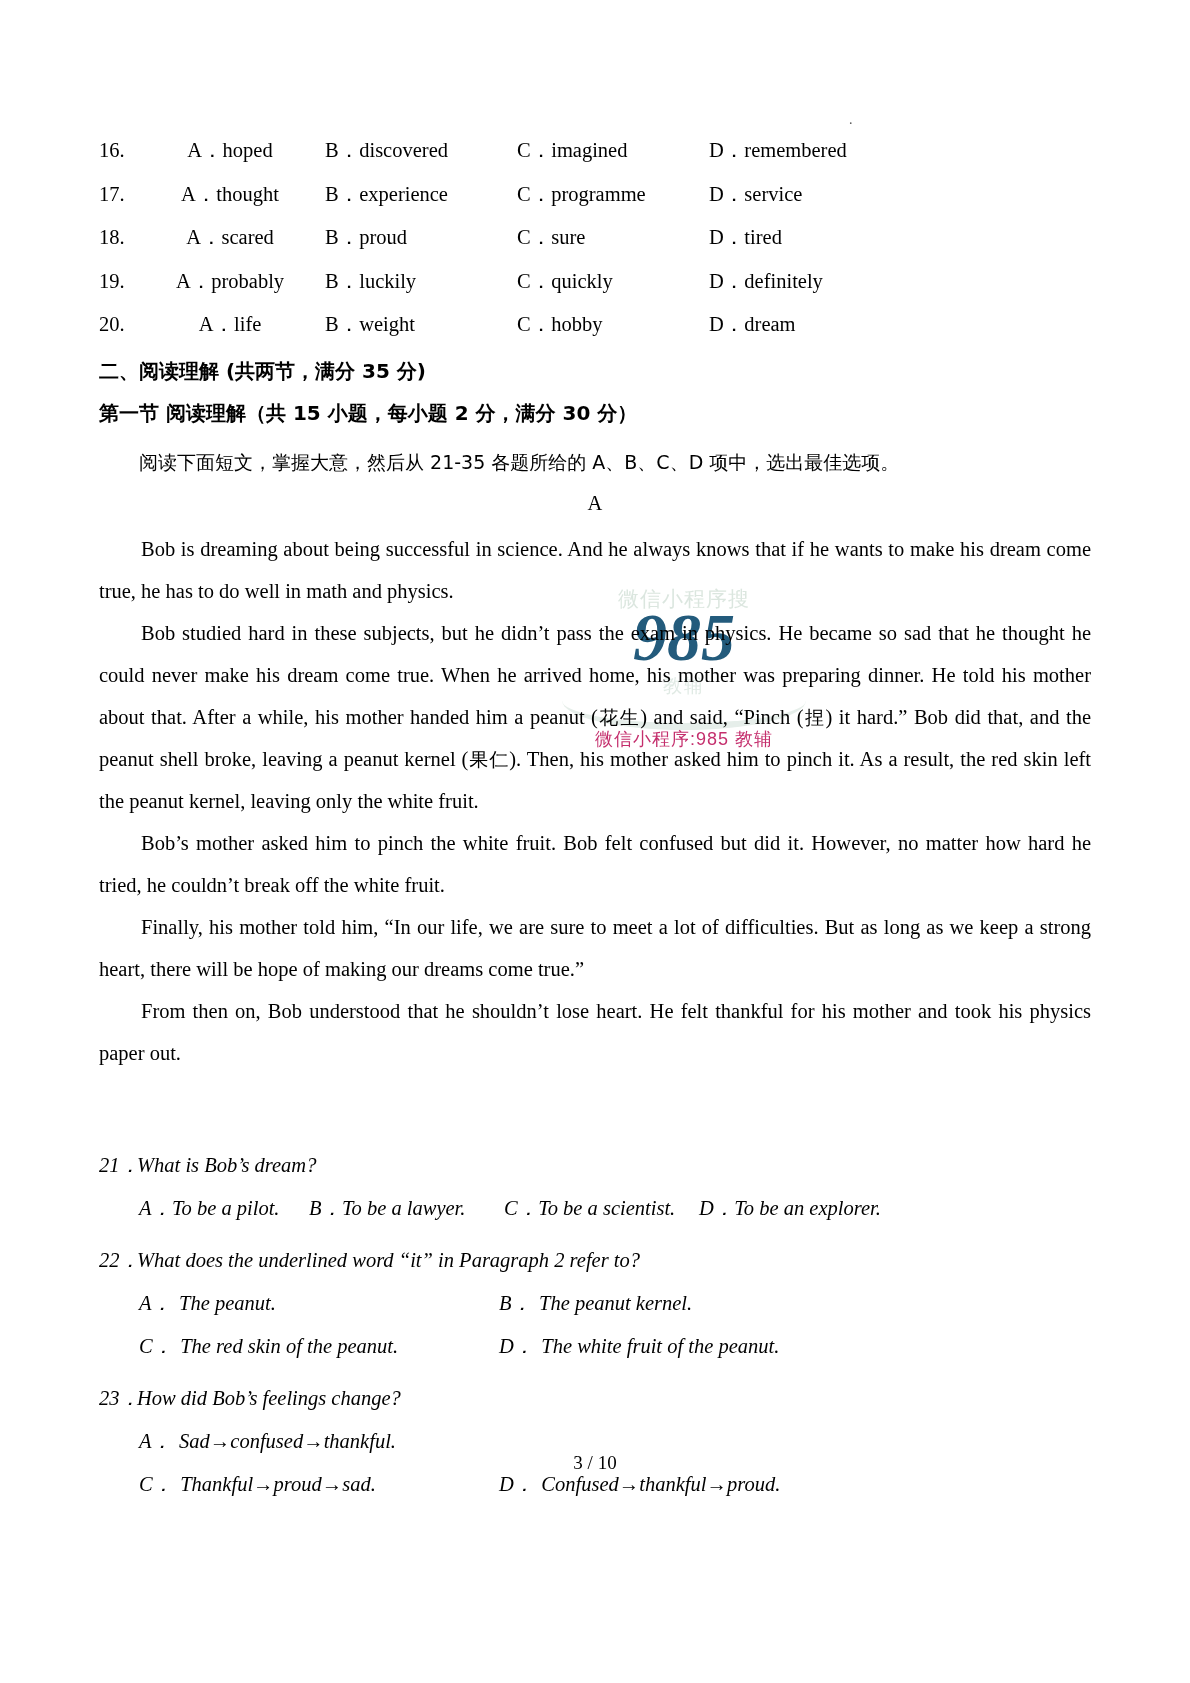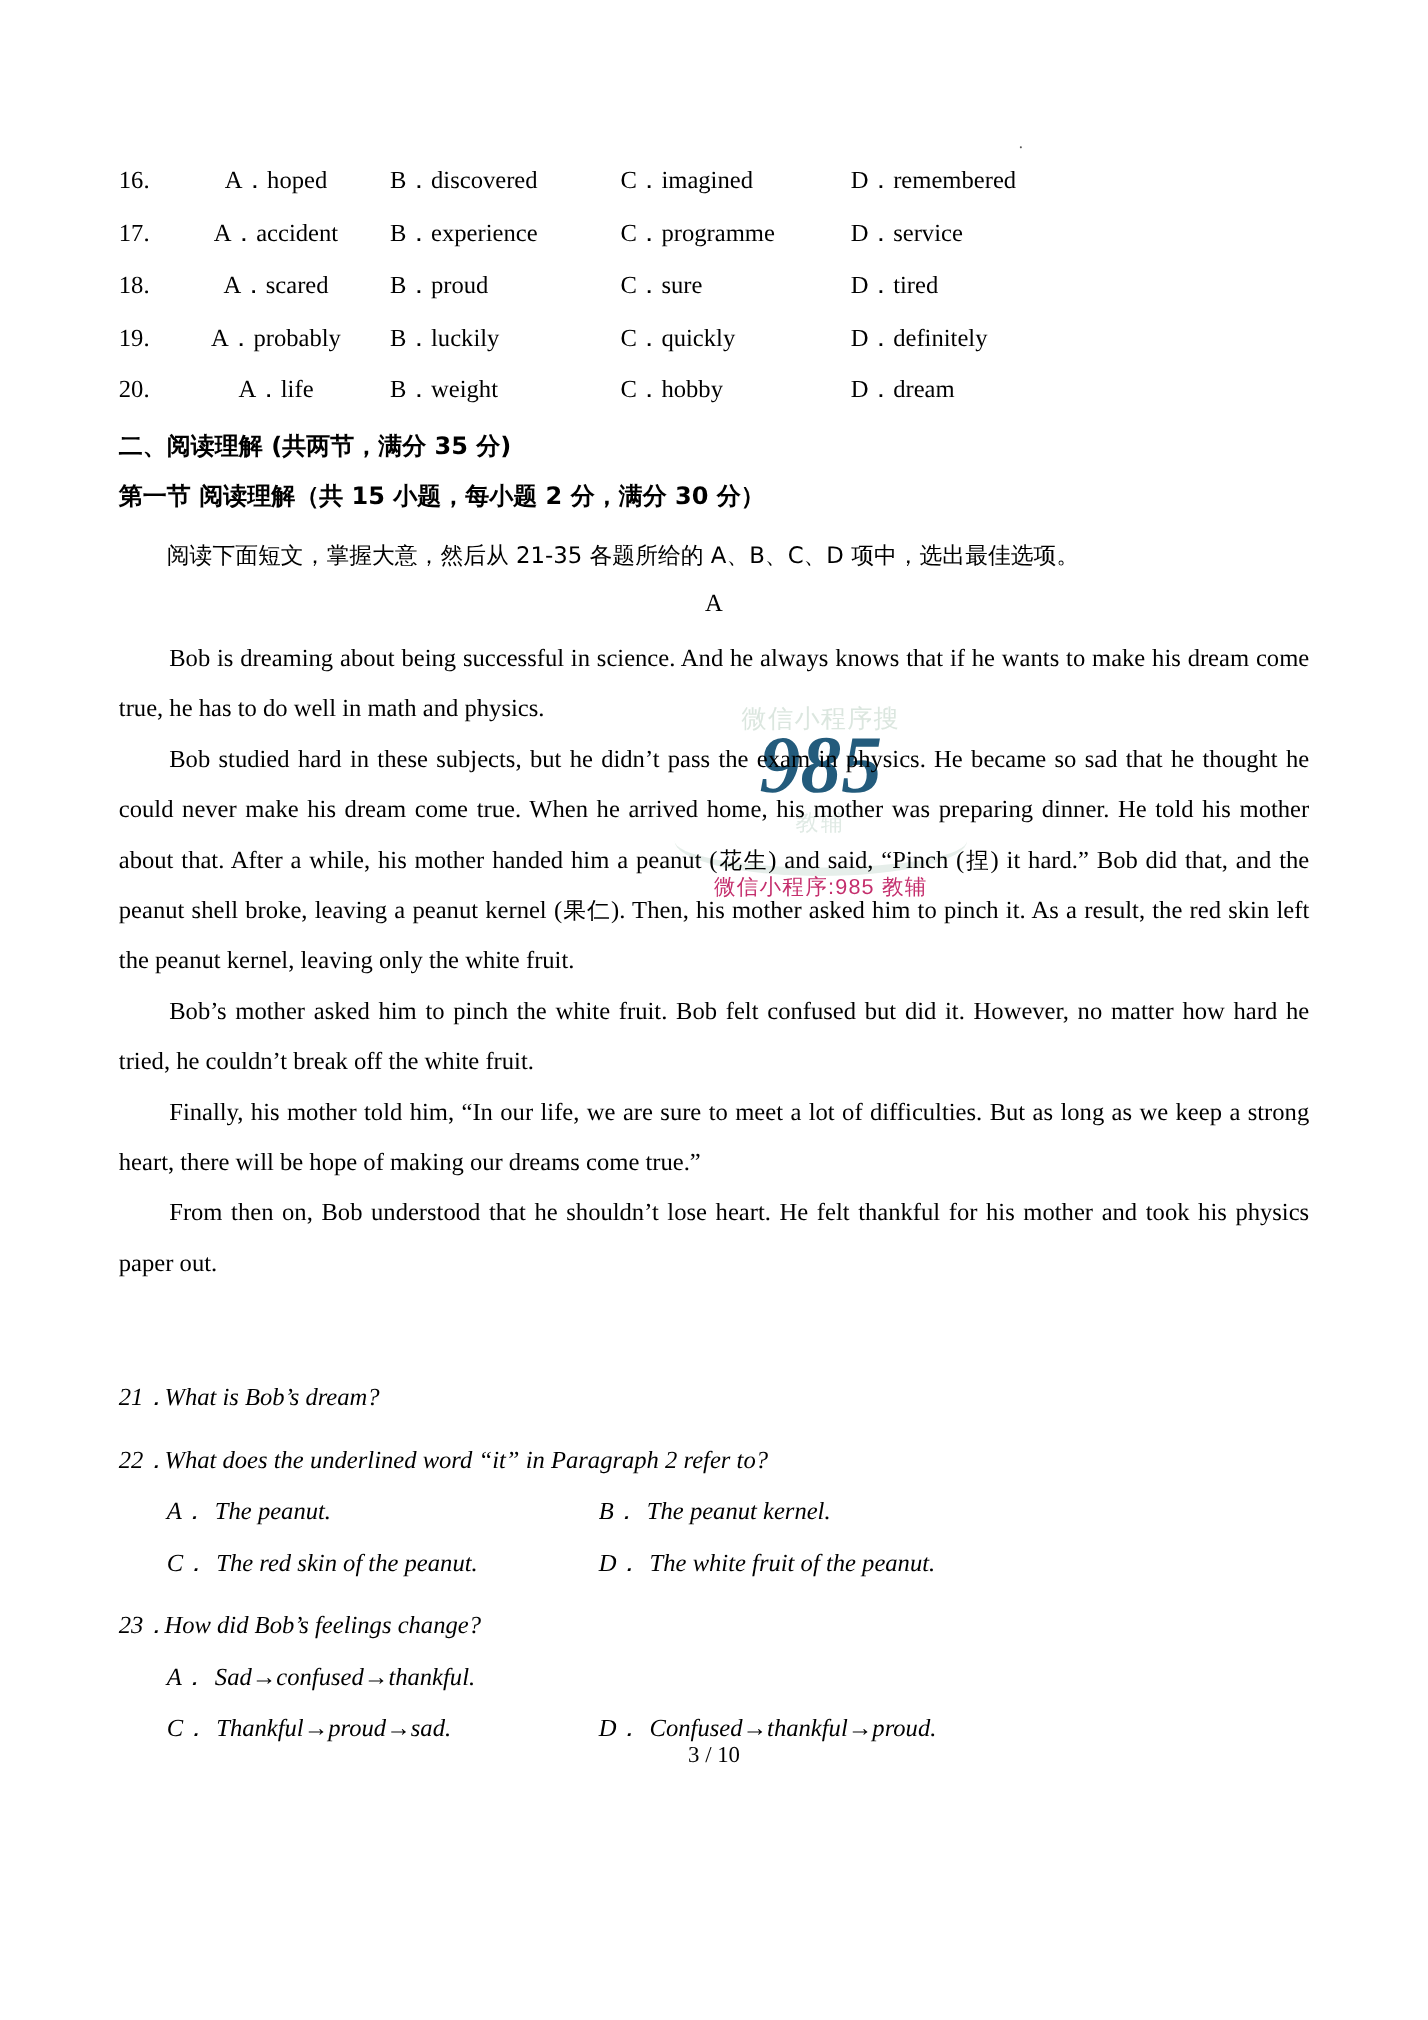--- a/index.html
+++ b/index.html
@@ -266,21 +266,21 @@
       <div class="cloze-row">
         <span class="cloze-num">16.</span>
         <span class="cloze-opt a"><span class="opt-letter">A．</span><span class="opt-text">hoped</span></span>
         <span class="cloze-opt b"><span class="opt-letter">B．</span><span class="opt-text">discovered</span></span>
         <span class="cloze-opt c"><span class="opt-letter">C．</span><span class="opt-text">imagined</span></span>
         <span class="cloze-opt d"><span class="opt-letter">D．</span><span class="opt-text">remembered</span></span>
       </div>
 
       <div class="cloze-row">
         <span class="cloze-num">17.</span>
-        <span class="cloze-opt a"><span class="opt-letter">A．</span><span class="opt-text">accident</span></span>
+        <span class="cloze-opt a"><span class="opt-letter">A．</span><span class="opt-text">thought</span></span>
         <span class="cloze-opt b"><span class="opt-letter">B．</span><span class="opt-text">experience</span></span>
         <span class="cloze-opt c"><span class="opt-letter">C．</span><span class="opt-text">programme</span></span>
         <span class="cloze-opt d"><span class="opt-letter">D．</span><span class="opt-text">service</span></span>
       </div>
 
       <div class="cloze-row">
         <span class="cloze-num">18.</span>
         <span class="cloze-opt a"><span class="opt-letter">A．</span><span class="opt-text">scared</span></span>
         <span class="cloze-opt b"><span class="opt-letter">B．</span><span class="opt-text">proud</span></span>
         <span class="cloze-opt c"><span class="opt-letter">C．</span><span class="opt-text">sure</span></span>
@@ -318,20 +318,26 @@
       <p class="para last-line-left"><span>Bob studied hard in these subjects, but he didn’t pass the exam in physics. He became so sad that he thought he could never make his dream come true. When he arrived home, his mother was preparing dinner. He told his mother about that. After a while, his mother handed him a peanut (</span><span class="zh">花生</span><span>) and said, “Pinch (</span><span class="zh">捏</span><span>) it hard.” Bob did that, and the peanut shell broke, leaving a peanut kernel (</span><span class="zh">果仁</span><span>). Then, his mother asked him to pinch </span><span class="u">it</span><span>. As a result, the red skin left the peanut kernel, leaving only the white fruit.</span></p>
       <p class="para last-line-left">Bob’s mother asked him to pinch the white fruit. Bob felt confused but did it. However, no matter how hard he tried, he couldn’t break off the white fruit.</p>
       <p class="para last-line-left">Finally, his mother told him, “In our life, we are sure to meet a lot of difficulties. But as long as we keep a strong heart, there will be hope of making our dreams come true.”</p>
       <p class="para last-line-left">From then on, Bob understood that he shouldn’t lose heart. He felt thankful for his mother and took his physics paper out.</p>
     </div>
 
     <div class="questions">
 
       <div>
         <div class="q-stem"><span class="q-num">21．</span><span>What is Bob’s dream?</span></div>
+        <div class="q-opts inline4">
+          <div class="o1"><span class="opt-letter">A．</span><span>To be a pilot.</span></div>
+          <div class="o2"><span class="opt-letter">B．</span><span>To be a lawyer.</span></div>
+          <div class="o3"><span class="opt-letter">C．</span><span>To be a scientist.</span></div>
+          <div class="o4"><span class="opt-letter">D．</span><span>To be an explorer.</span></div>
+        </div>
       </div>
 
       <div class="spacer-sm"></div>
 
       <div>
         <div class="q-stem"><span class="q-num">22．</span><span>What does the underlined word “it” in Paragraph 2 refer to?</span></div>
         <div class="q-opts two-col">
           <div class="c1"><span class="opt-letter sp">A．</span><span>The peanut.</span></div>
           <div class="c2"><span class="opt-letter sp">B．</span><span>The peanut kernel.</span></div>
         </div>

